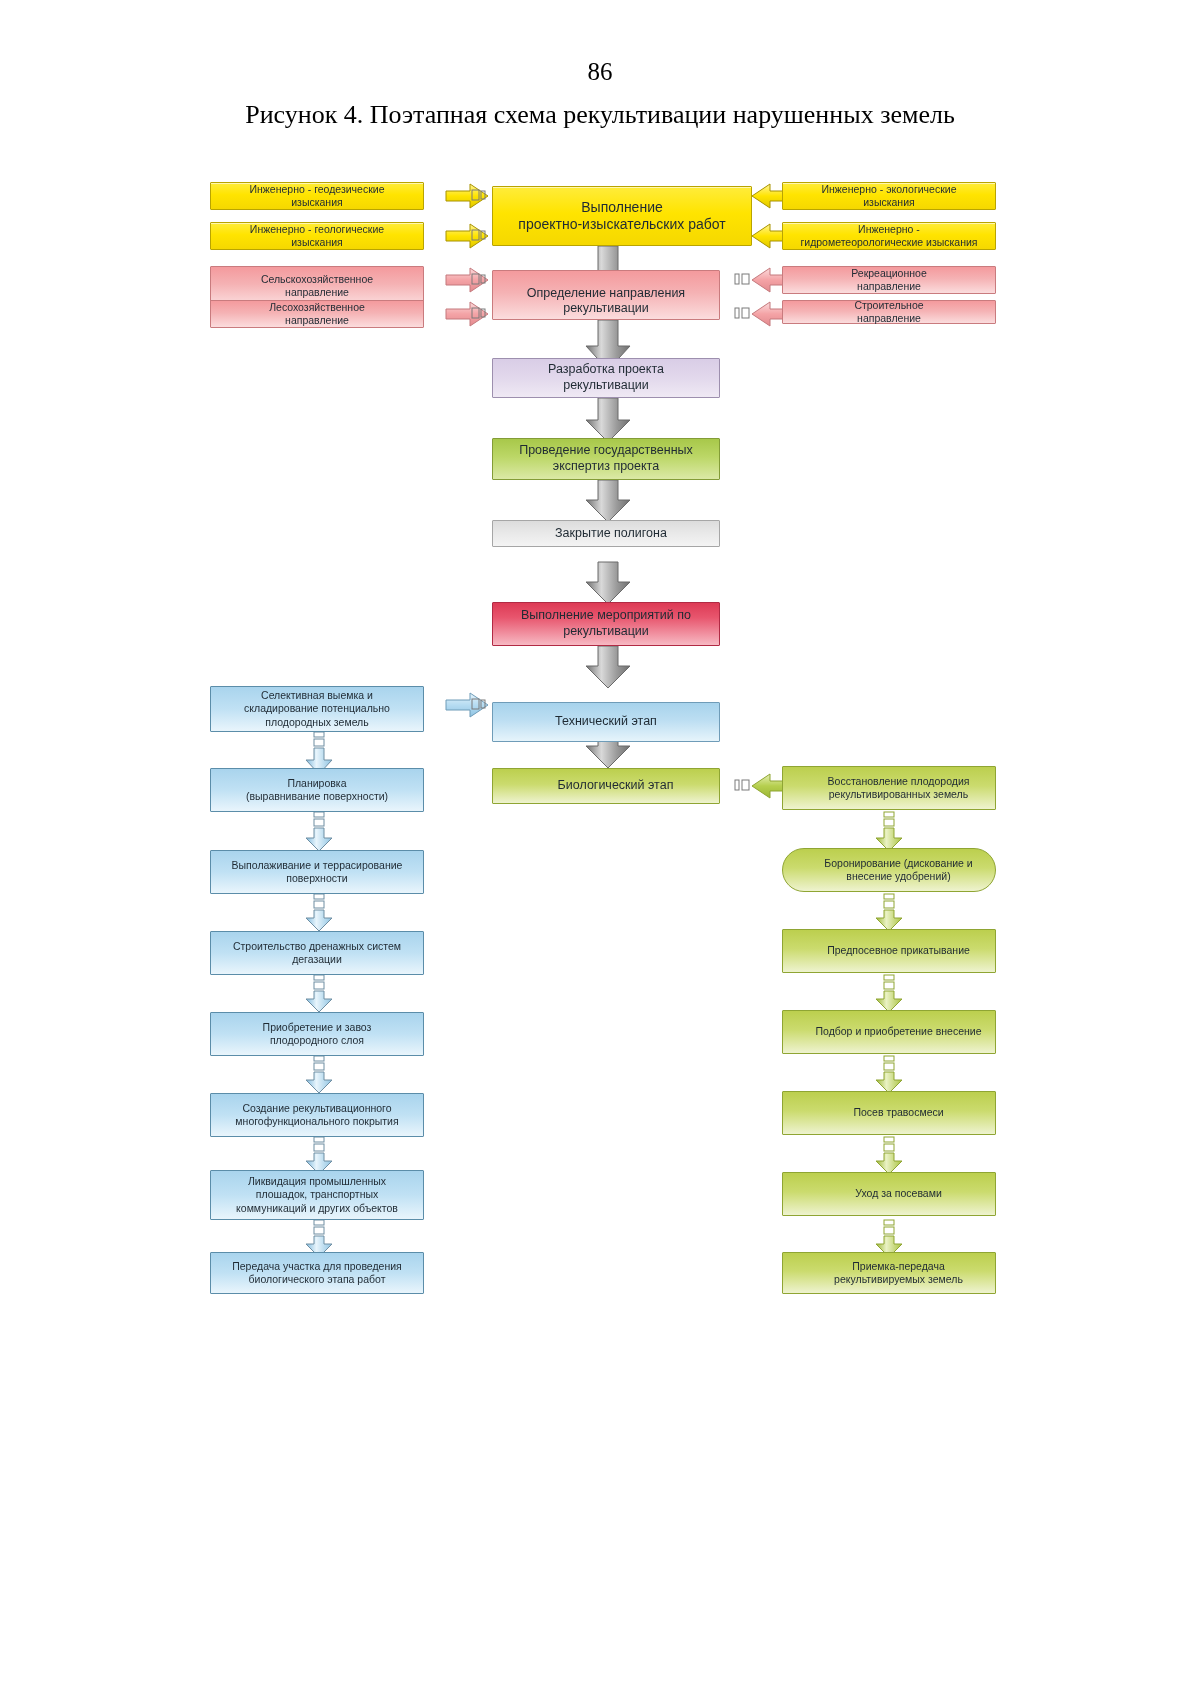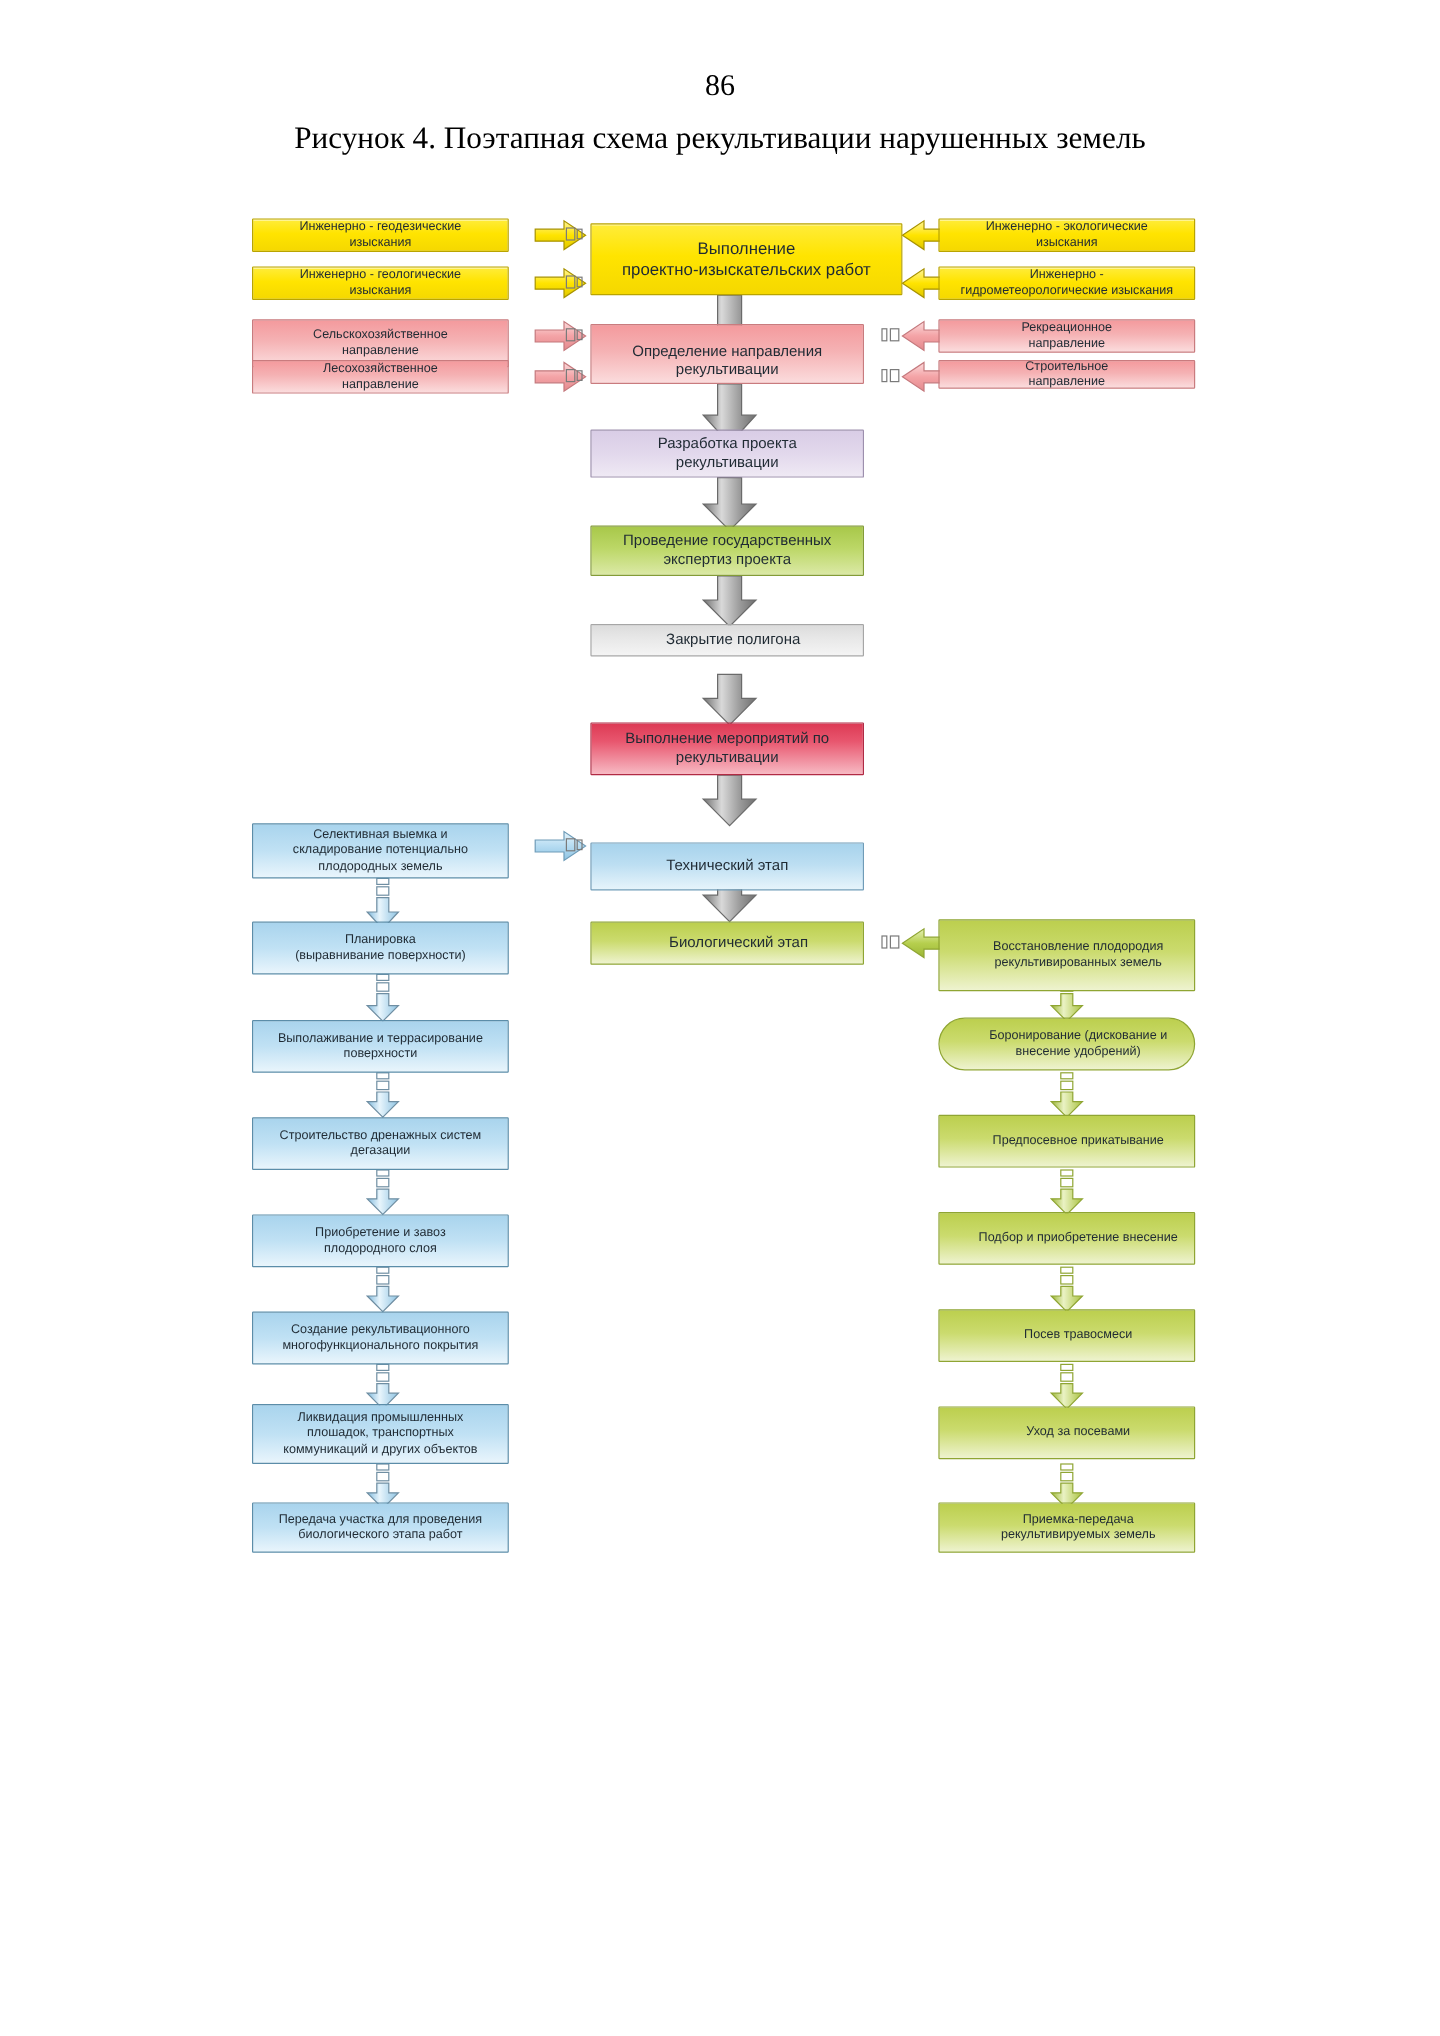--- a/index.html
+++ b/index.html
@@ -355,21 +355,21 @@
   <div class="node t-ltblue" style="left:210px;top:1093px;width:214px;height:44px;">
     <span>Создание рекультивационного<br>многофункционального покрытия</span>
   </div>
   <div class="node t-ltblue" style="left:210px;top:1170px;width:214px;height:50px;">
     <span>Ликвидация промышленных<br>плошадок, транспортных<br>коммуникаций и других объектов</span>
   </div>
   <div class="node t-ltblue" style="left:210px;top:1252px;width:214px;height:42px;">
     <span>Передача участка для проведения<br>биологического этапа работ</span>
   </div>
 
-  <div class="node t-olive" style="left:782px;top:766px;width:214px;height:60px;">
+  <div class="node t-olive" style="left:782px;top:766px;width:214px;height:44px;">
     <span>Восстановление плодородия<br>рекультивированных земель</span>
   </div>
   <div class="node t-olive" style="left:782px;top:848px;width:214px;height:44px;border-radius:22px;">
     <span>Боронирование (дискование и<br>внесение удобрений)</span>
   </div>
   <div class="node t-olive" style="left:782px;top:929px;width:214px;height:44px;">
     <span>Предпосевное прикатывание</span>
   </div>
   <div class="node t-olive" style="left:782px;top:1010px;width:214px;height:44px;">
     <span>Подбор и приобретение внесение</span>

